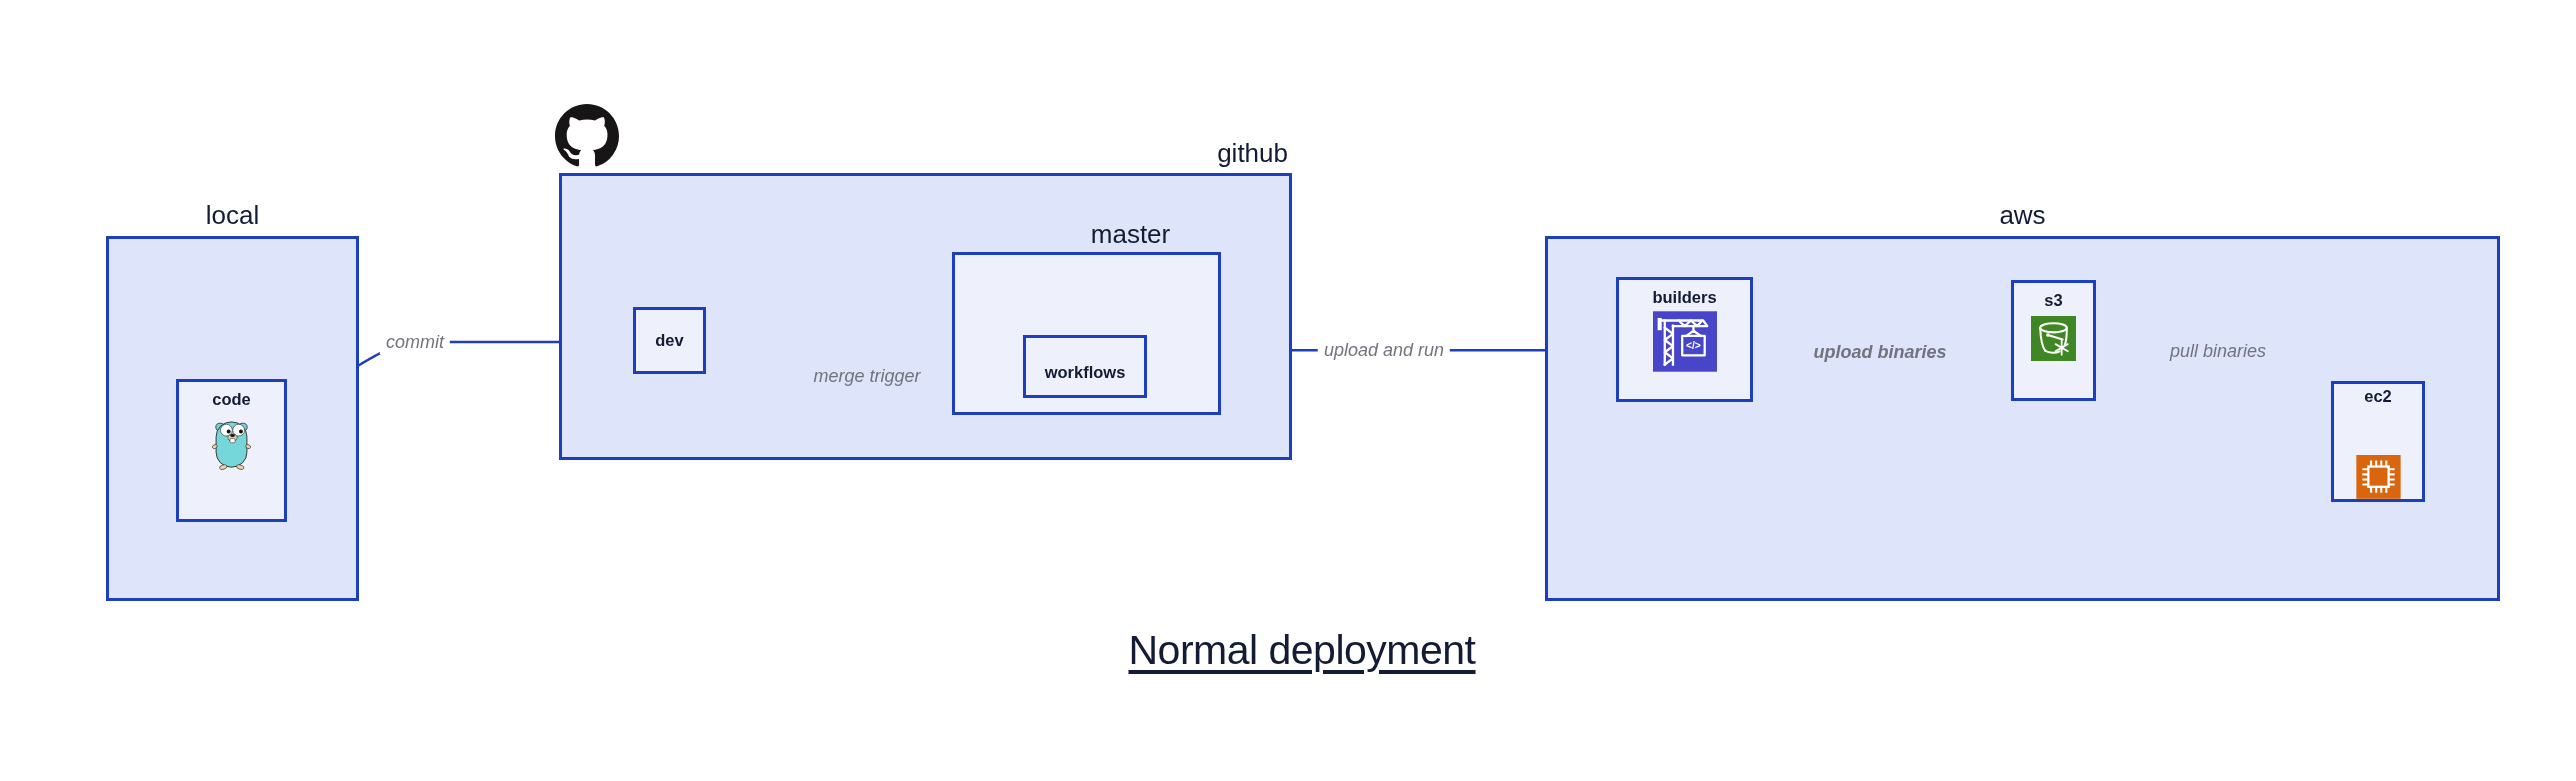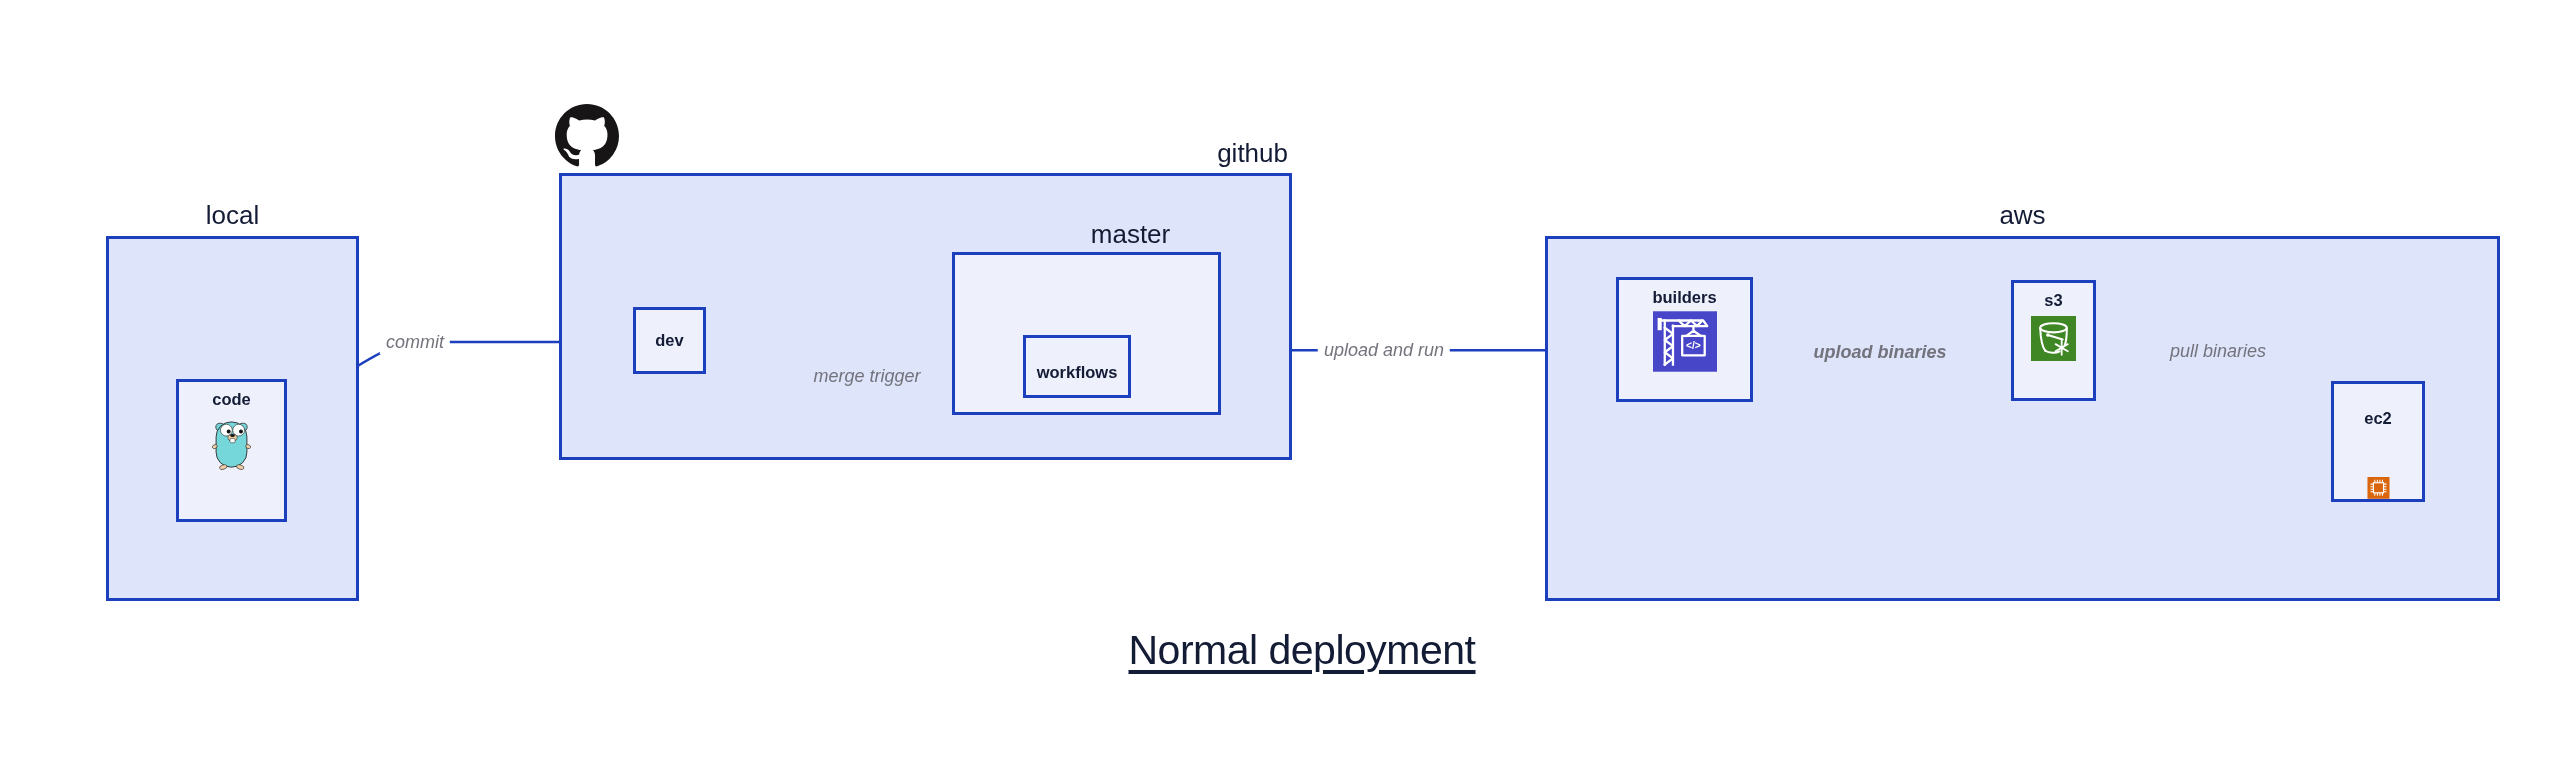--- a/index.html
+++ b/index.html
@@ -96,21 +96,21 @@
   <div class="glabel t-right" style="left:1035px;top:140px;width:253px;">github</div>
   <div class="gbox" style="left:559px;top:173px;width:733px;height:287px;"></div>
 
   <div class="nbox center-v" style="left:633px;top:307px;width:73px;height:67px;">
     <span class="nlabel">dev</span>
   </div>
 
   <div class="glabel t-center" style="left:996px;top:221px;width:269px;">master</div>
   <div class="gbox" style="left:952px;top:252px;width:269px;height:163px;background:var(--node-fill);"></div>
 
-  <div class="nbox center-v" style="left:1023px;top:335px;width:108px;height:63px;padding-top:12px;">
+  <div class="nbox center-v" style="left:1023px;top:335px;width:124px;height:63px;padding-top:12px;">
     <span class="nlabel">workflows</span>
   </div>
 
   <div class="elabel bg-group" style="left:867px;top:351px;margin-top:26px;">merge trigger</div>
   <div class="elabel bg-white" style="left:1384px;top:351px;">upload and run</div>
 
   <div class="glabel t-center" style="left:1545px;top:202px;width:955px;">aws</div>
   <div class="gbox" style="left:1545px;top:236px;width:955px;height:365px;"></div>
 
   <div class="nbox" style="left:1616px;top:277px;width:137px;height:125px;padding-top:8.2px;">
@@ -144,21 +144,21 @@
       </g>
       <circle cx="33" cy="37" r="3.5" fill="#ffffff"></circle>
       <g stroke="#ffffff" stroke-width="3.5" stroke-linecap="round">
         <path d="M60 48 L60 76 M48 55 L72 69 M48 69 L72 55"></path>
       </g>
     </svg>
   </div>
 
   <div class="elabel bg-group" style="left:2218px;top:352px;text-align:right;">pull binaries</div>
 
-  <div class="nbox" style="left:2331px;top:381px;width:94px;height:121px;padding-top:25px;gap:43px;">
+  <div class="nbox" style="left:2331px;top:381px;width:94px;height:121px;padding-top:3px;gap:43px;">
     <span class="nlabel">ec2</span>
     <svg class="icon" width="49" height="49" viewBox="0 0 96 95" style="margin-top:6.2px;">
       <rect x="0" y="0" width="96" height="95" fill="#d9660d"></rect>
       <rect x="26" y="25" width="44" height="44" fill="none" stroke="#ffffff" stroke-width="5"></rect>
       <g stroke="#ffffff" stroke-width="4.5">
         <path d="M32 12 L32 25 M43 12 L43 25 M54 12 L54 25 M65 12 L65 25"></path>
         <path d="M32 69 L32 82 M43 69 L43 82 M54 69 L54 82 M65 69 L65 82"></path>
         <path d="M13 31 L26 31 M13 42 L26 42 M13 53 L26 53 M13 64 L26 64"></path>
         <path d="M70 31 L83 31 M70 42 L83 42 M70 53 L83 53 M70 64 L83 64"></path>
       </g>

